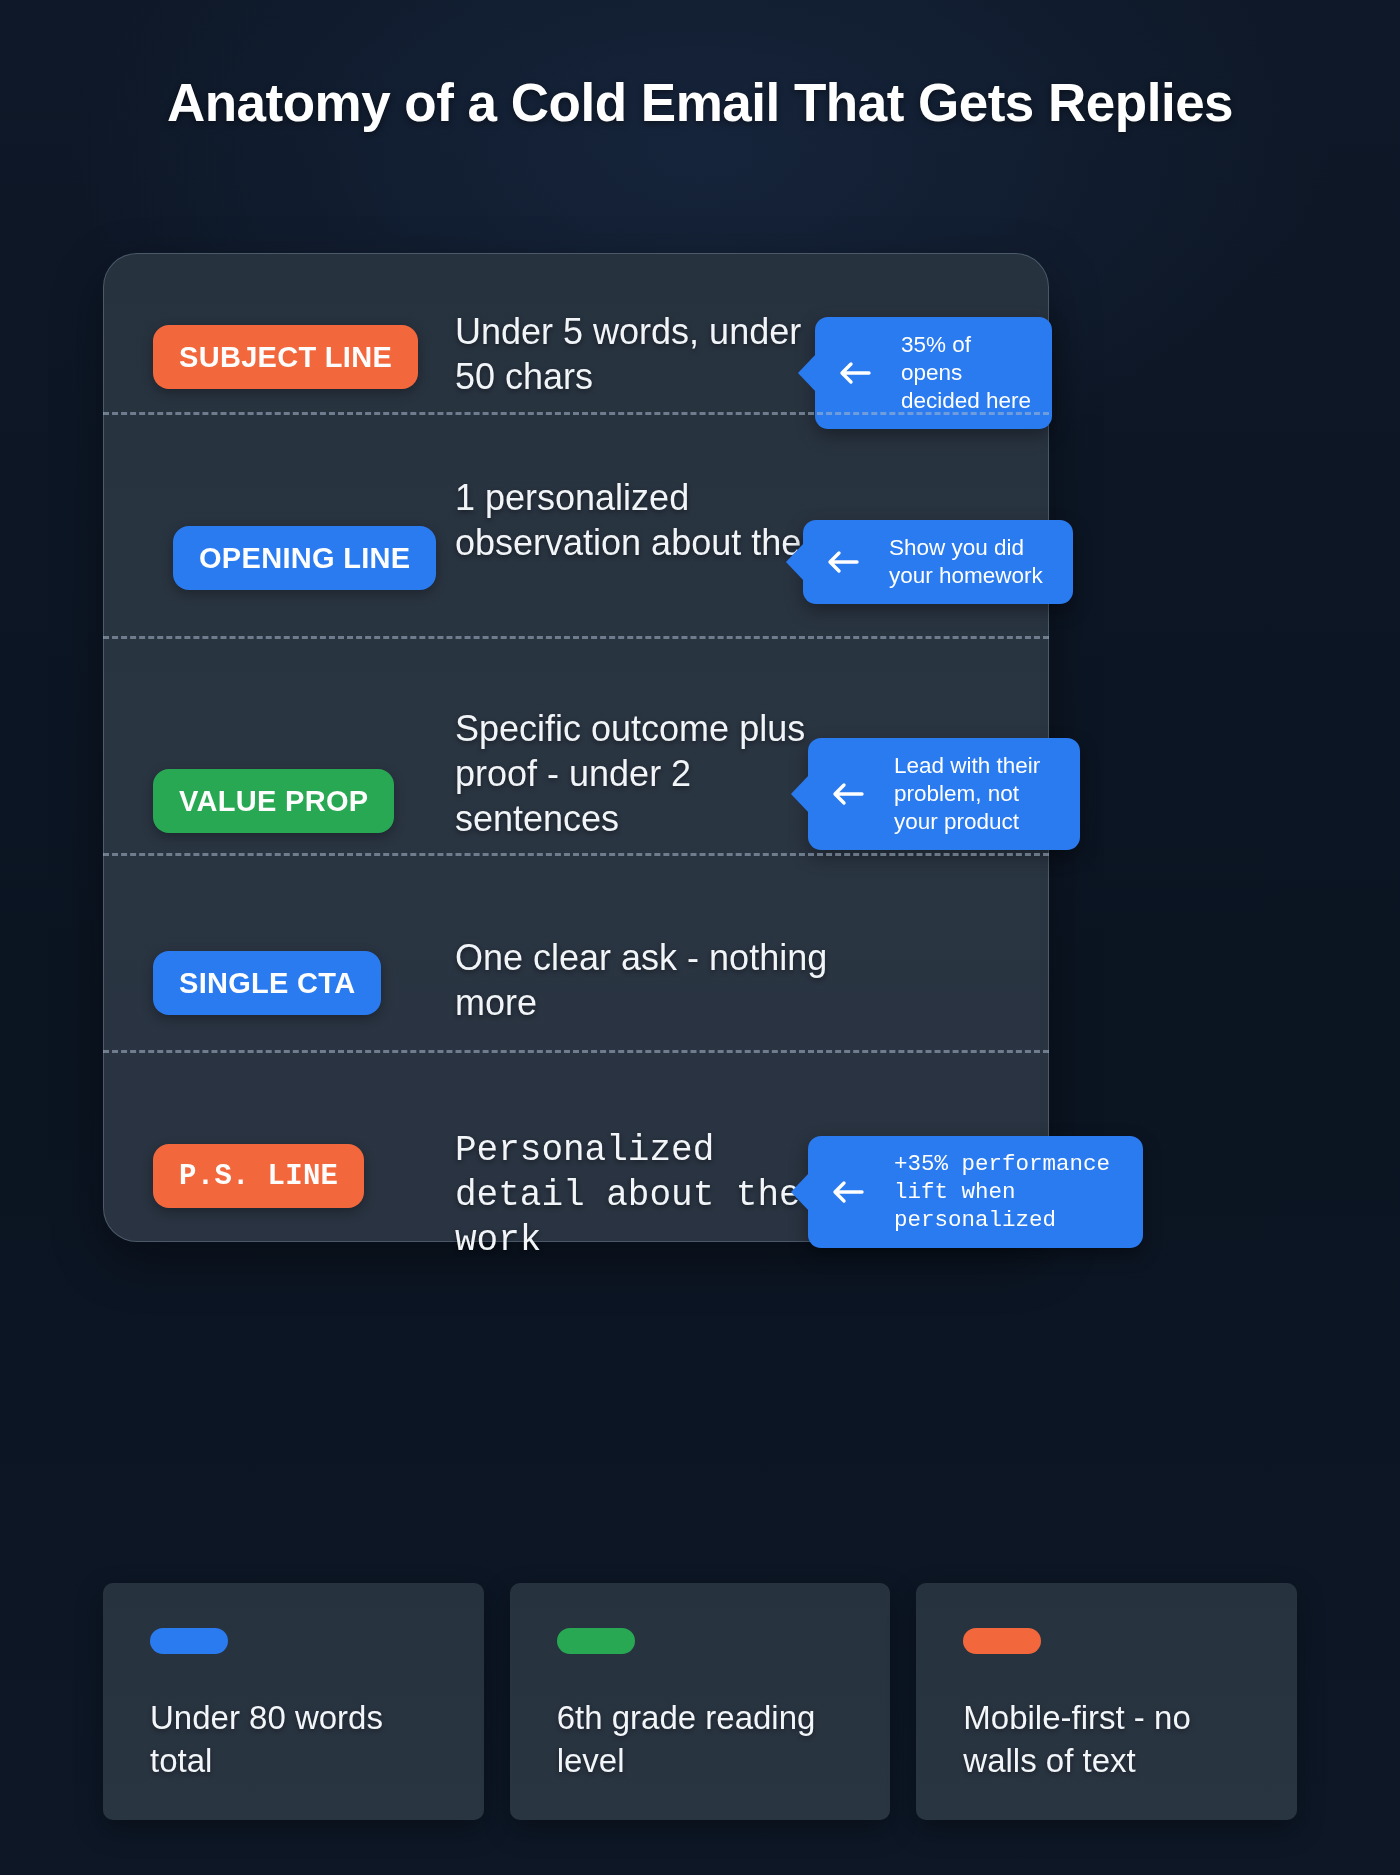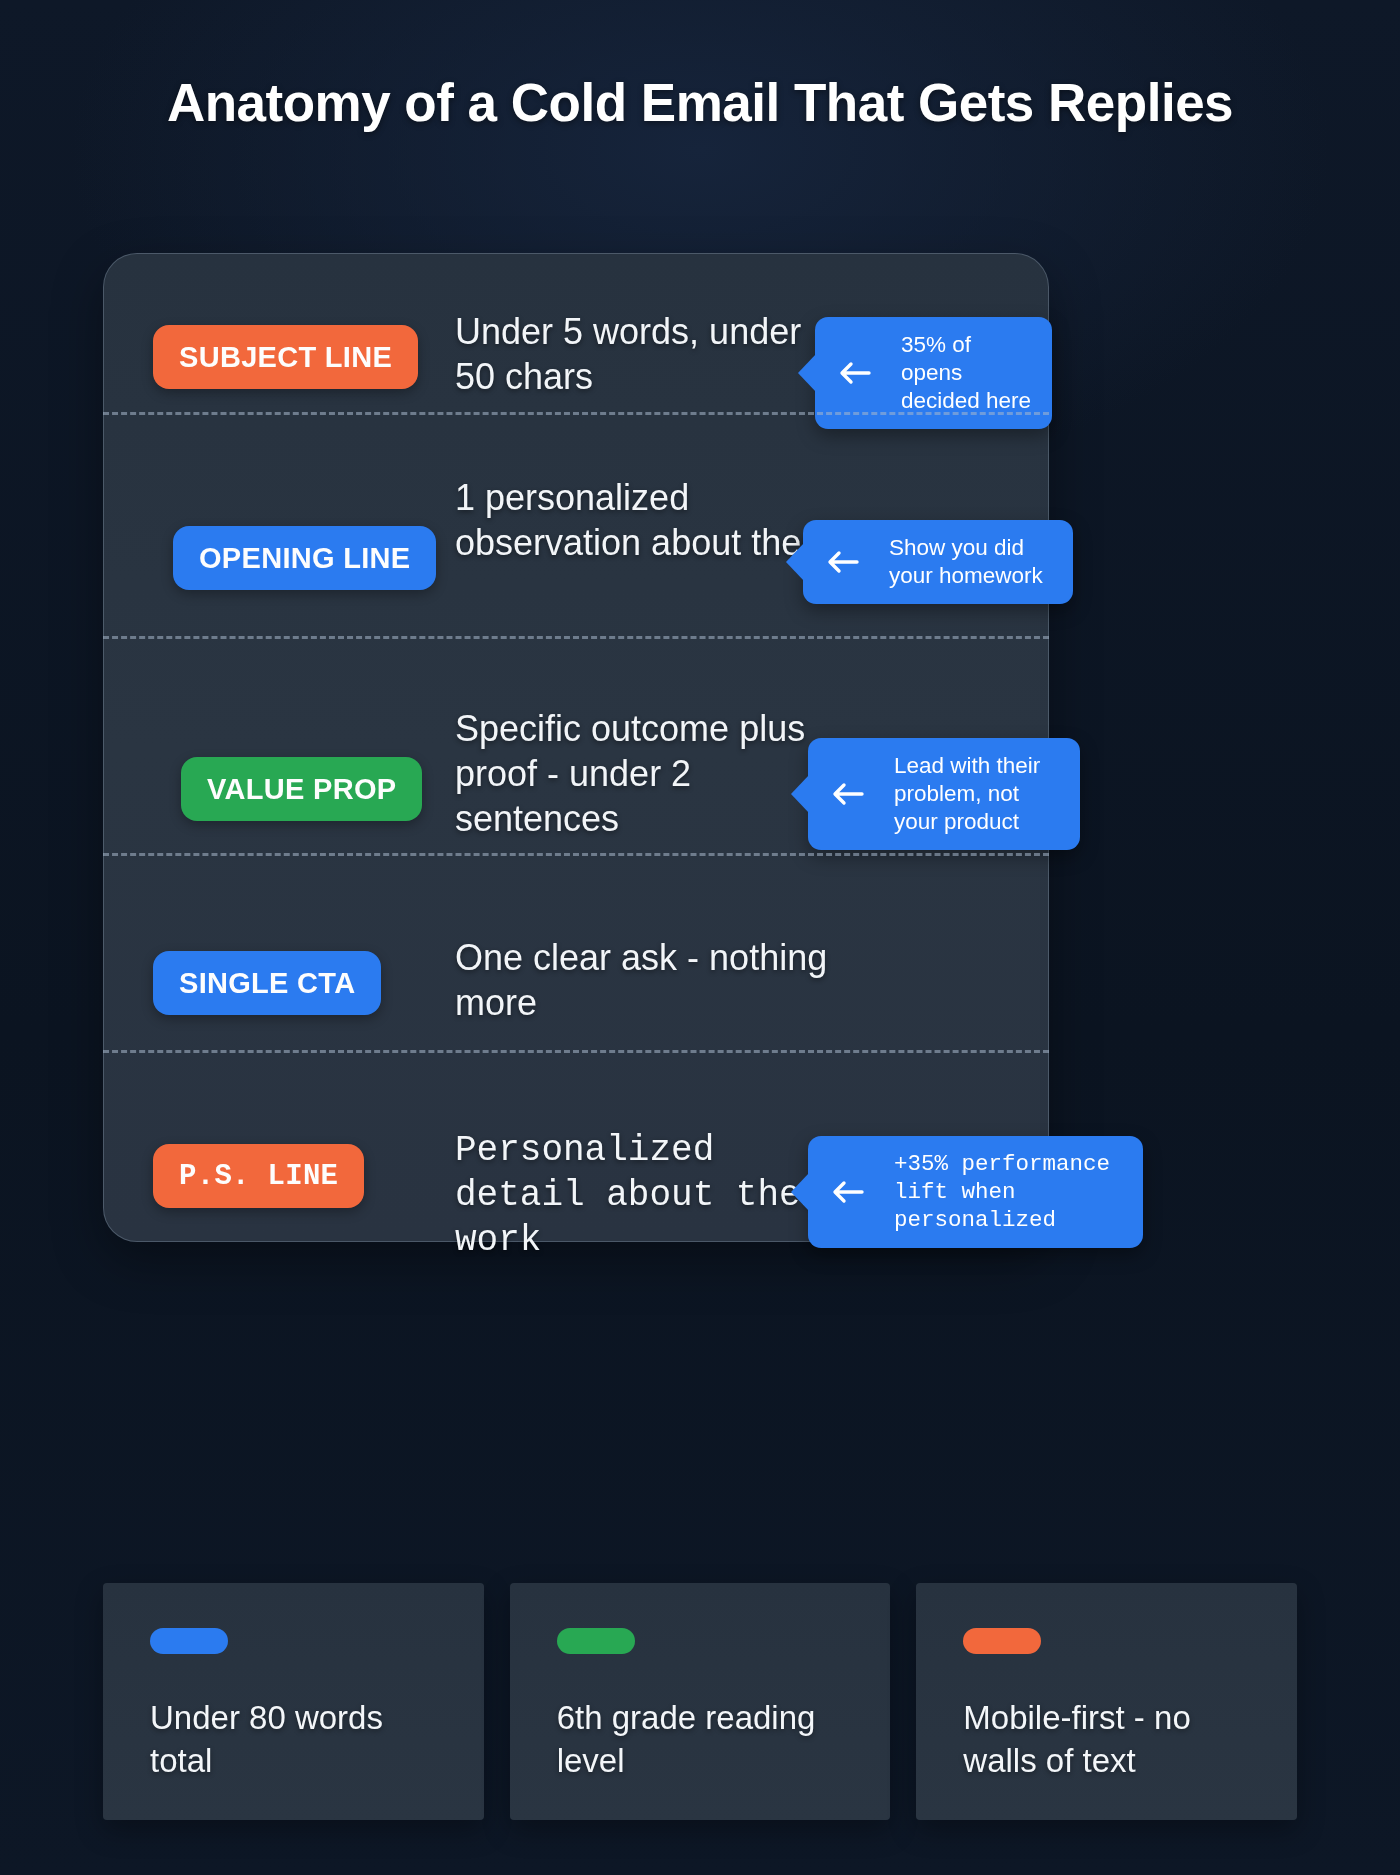--- a/index.html
+++ b/index.html
@@ -153,21 +153,21 @@
     left: 103px;
     top: 1583px;
     width: 1194px;
     display: flex;
     gap: 26px;
   }
   .fcard {
     width: 381px;
     height: 237px;
     background: linear-gradient(180deg, #27323f 0%, #2a3542 100%);
-    border-radius: 4px;
+    border-radius: 10px;
     padding: 45px 47px 0 47px;
     box-shadow: 0 10px 28px rgba(0,0,0,0.32);
   }
   .fbar {
     width: 78px;
     height: 26px;
     border-radius: 13px;
     margin-bottom: 43px;
   }
   .ftext {
@@ -213,21 +213,21 @@
       <div class="callout" style="left:700px;top:72px;width:270px;">
         <svg class="arrow-ic" viewBox="0 0 34 26" fill="none" aria-hidden="true">
           <path d="M32 13 H6 M14 4 L5 13 L14 22" stroke="#ffffff" stroke-width="3.4" stroke-linecap="round" stroke-linejoin="round"></path>
         </svg>
         <span class="ctext">Show you did your homework</span>
       </div>
     </div>
     <div class="divider" style="top:383px;"></div>
 
     <div class="row" style="top:420px;height:228px;">
-      <div class="badge-col" style="top:84px;margin-left:28px;">
+      <div class="badge-col" style="top:96px;">
         <span class="badge" style="background:#28a853;">VALUE PROP</span>
       </div>
       <div class="desc" style="top:33px;">Specific outcome plus proof - under 2 sentences</div>
       <div class="callout" style="left:705px;top:65px;width:272px;">
         <svg class="arrow-ic" viewBox="0 0 34 26" fill="none" aria-hidden="true">
           <path d="M32 13 H6 M14 4 L5 13 L14 22" stroke="#ffffff" stroke-width="3.4" stroke-linecap="round" stroke-linejoin="round"></path>
         </svg>
         <span class="ctext">Lead with their problem, not your product</span>
       </div>
     </div>

